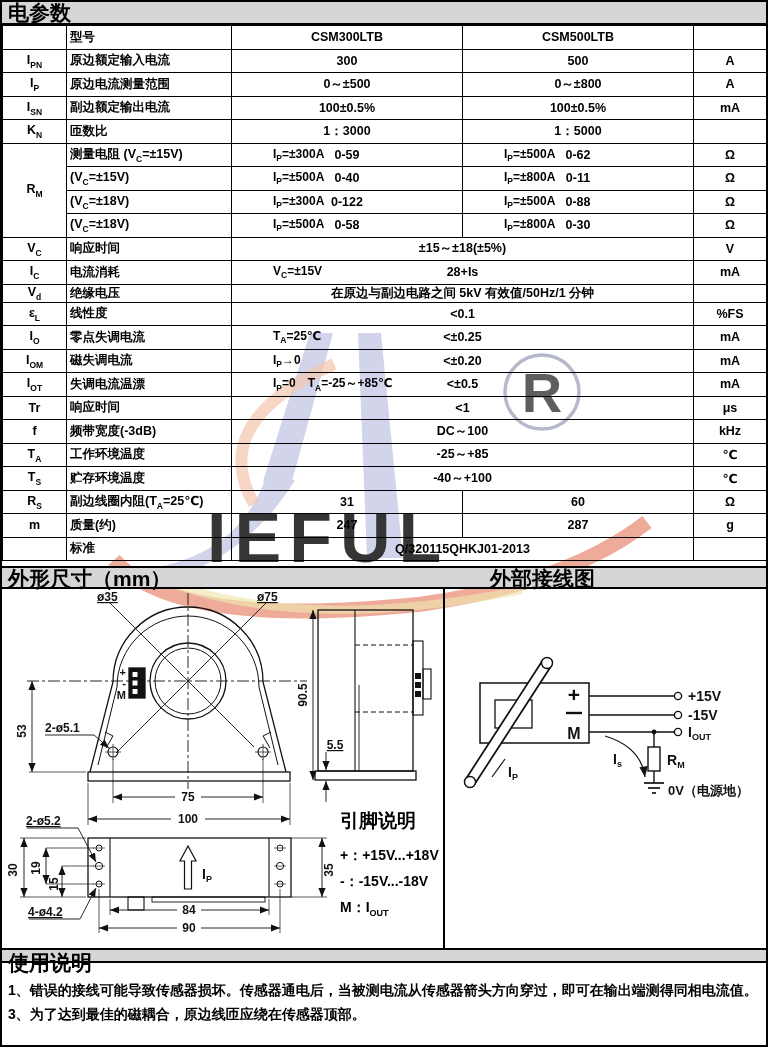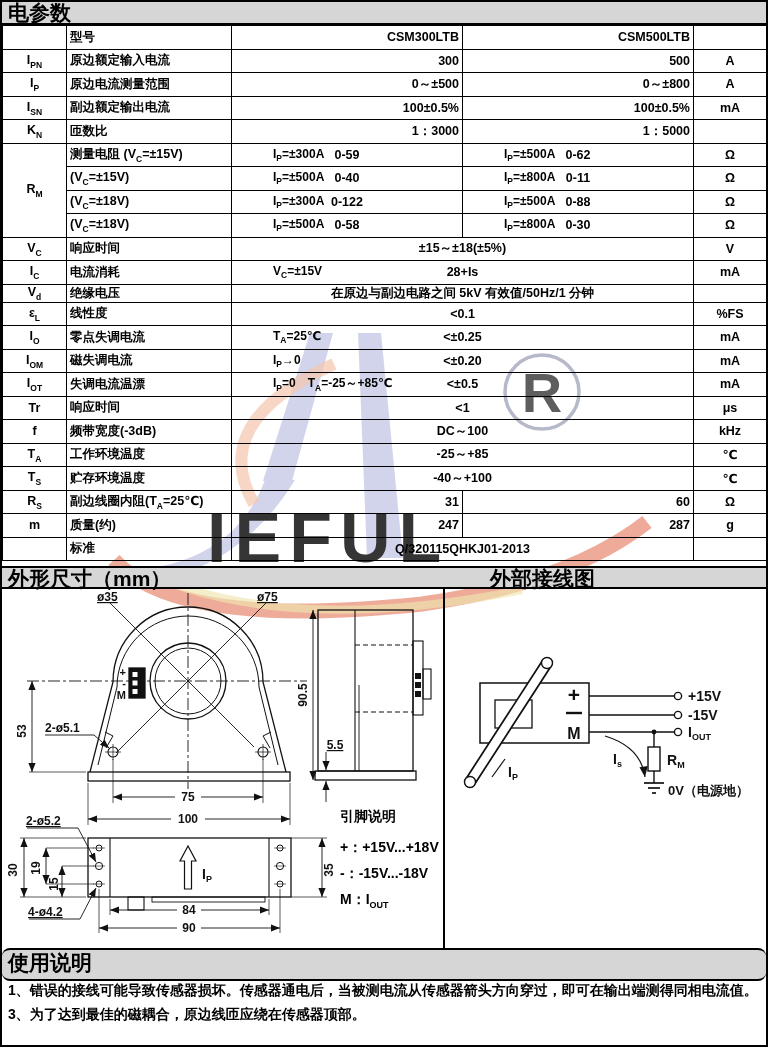--- a/index.html
+++ b/index.html
@@ -22,32 +22,32 @@
     position:absolute; top:23px; left:0; width:764px;
     border-collapse:collapse; table-layout:fixed; background:transparent;
   }
   table.params td{
     border:1px solid #000; font-weight:bold; font-size:12.5px;
     padding:0 3px; overflow:hidden; white-space:nowrap;
   }
   td.sym{ text-align:center; font-size:14px; }
   td.lbl{ font-size:13px; padding-left:7px; }
   td.lbl-right{ text-align:left; padding-right:12px; }
-  td.ctr{ text-align:right; }
+  td.ctr{ text-align:center; }
   td.rel{ position:relative; }
   td.unit{ text-align:center; font-size:12px; }
   td sub{ font-size:8.5px; }
   span.cond{ position:absolute; left:24px; top:50%; transform:translateY(-50%); font-size:12px;padding-left:17px; }
   span.val{ display:block; text-align:center; }
   .drawings{ position:absolute; top:587px; left:0; width:764px; height:359px; }
   .panel-left{ position:absolute; left:0; top:0; width:443px; height:359px; border-right:2px solid #000; }
   .panel-right{ position:absolute; left:445px; top:0; width:319px; height:359px; }
   svg text{ font-family:"Liberation Sans","DejaVu Sans",sans-serif; font-weight:bold; fill:#111; }
   .pins{ position:absolute; left:338px; top:219px; font-size:14px; }
-  .pins .pins-title{ font-size:14px; margin-bottom:8px; }
+  .pins .pins-title{ font-size:19px; margin-bottom:8px; }
   .pins .pin-line{ line-height:26px; font-size:14px; }
   .pins sub{ font-size:9px; }
   .usage-notes{ position:absolute; top:971px; left:0; width:764px; padding:6px 6px 0 6px; }
   .usage-notes .note{ font-size:14px; line-height:23.5px; white-space:nowrap; }
 </style>
 </head>
 <body>
 
 <div class="page">
 
@@ -492,21 +492,21 @@
             <text x="241" y="148"><tspan>I</tspan><tspan dy="3" font-size="9">OUT</tspan></text>
             <text x="220" y="176"><tspan>R</tspan><tspan dy="3" font-size="9">M</tspan></text>
             <text x="221" y="206" font-size="13">0V（电源地）</text>
             <text x="166" y="175"><tspan>I</tspan><tspan dy="3" font-size="9">s</tspan></text>
             <text x="61" y="188"><tspan>I</tspan><tspan dy="3" font-size="9">P</tspan></text>
           </g>
         </svg>
       </div>
     </div>
 
-    <div class="bar" style="top:946px; height:33px; line-height:21px; padding-top:2px;border-radius:8px;">
+    <div class="bar" style="top:946px; height:15px; line-height:21px; padding-top:2px;">
       <span>使用说明</span>
     </div>
 
     <div class="usage-notes">
       <div class="note">1、错误的接线可能导致传感器损坏。传感器通电后，当被测电流从传感器箭头方向穿过，即可在输出端测得同相电流值。</div>
       <div class="note">3、为了达到最佳的磁耦合，原边线匝应绕在传感器顶部。</div>
     </div>
 
   </div>
 </div>

